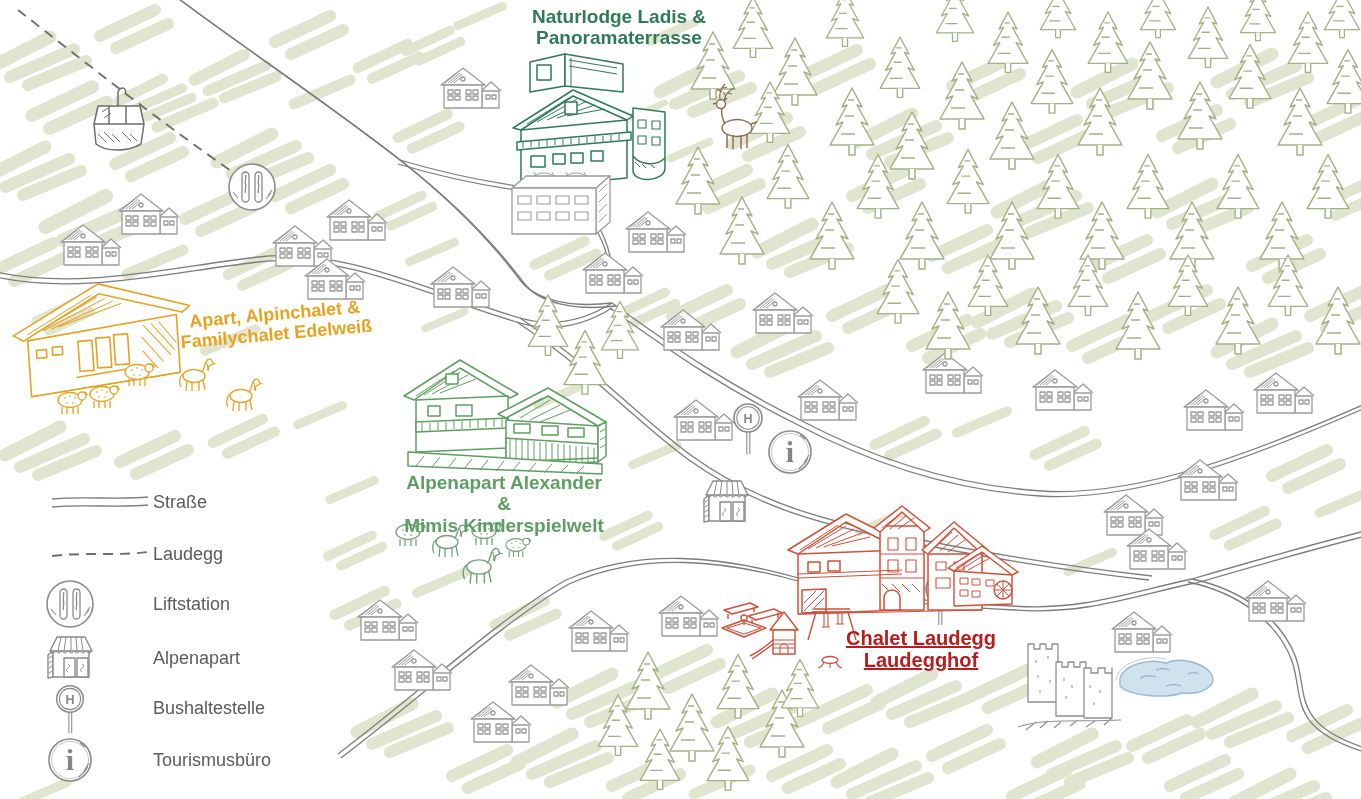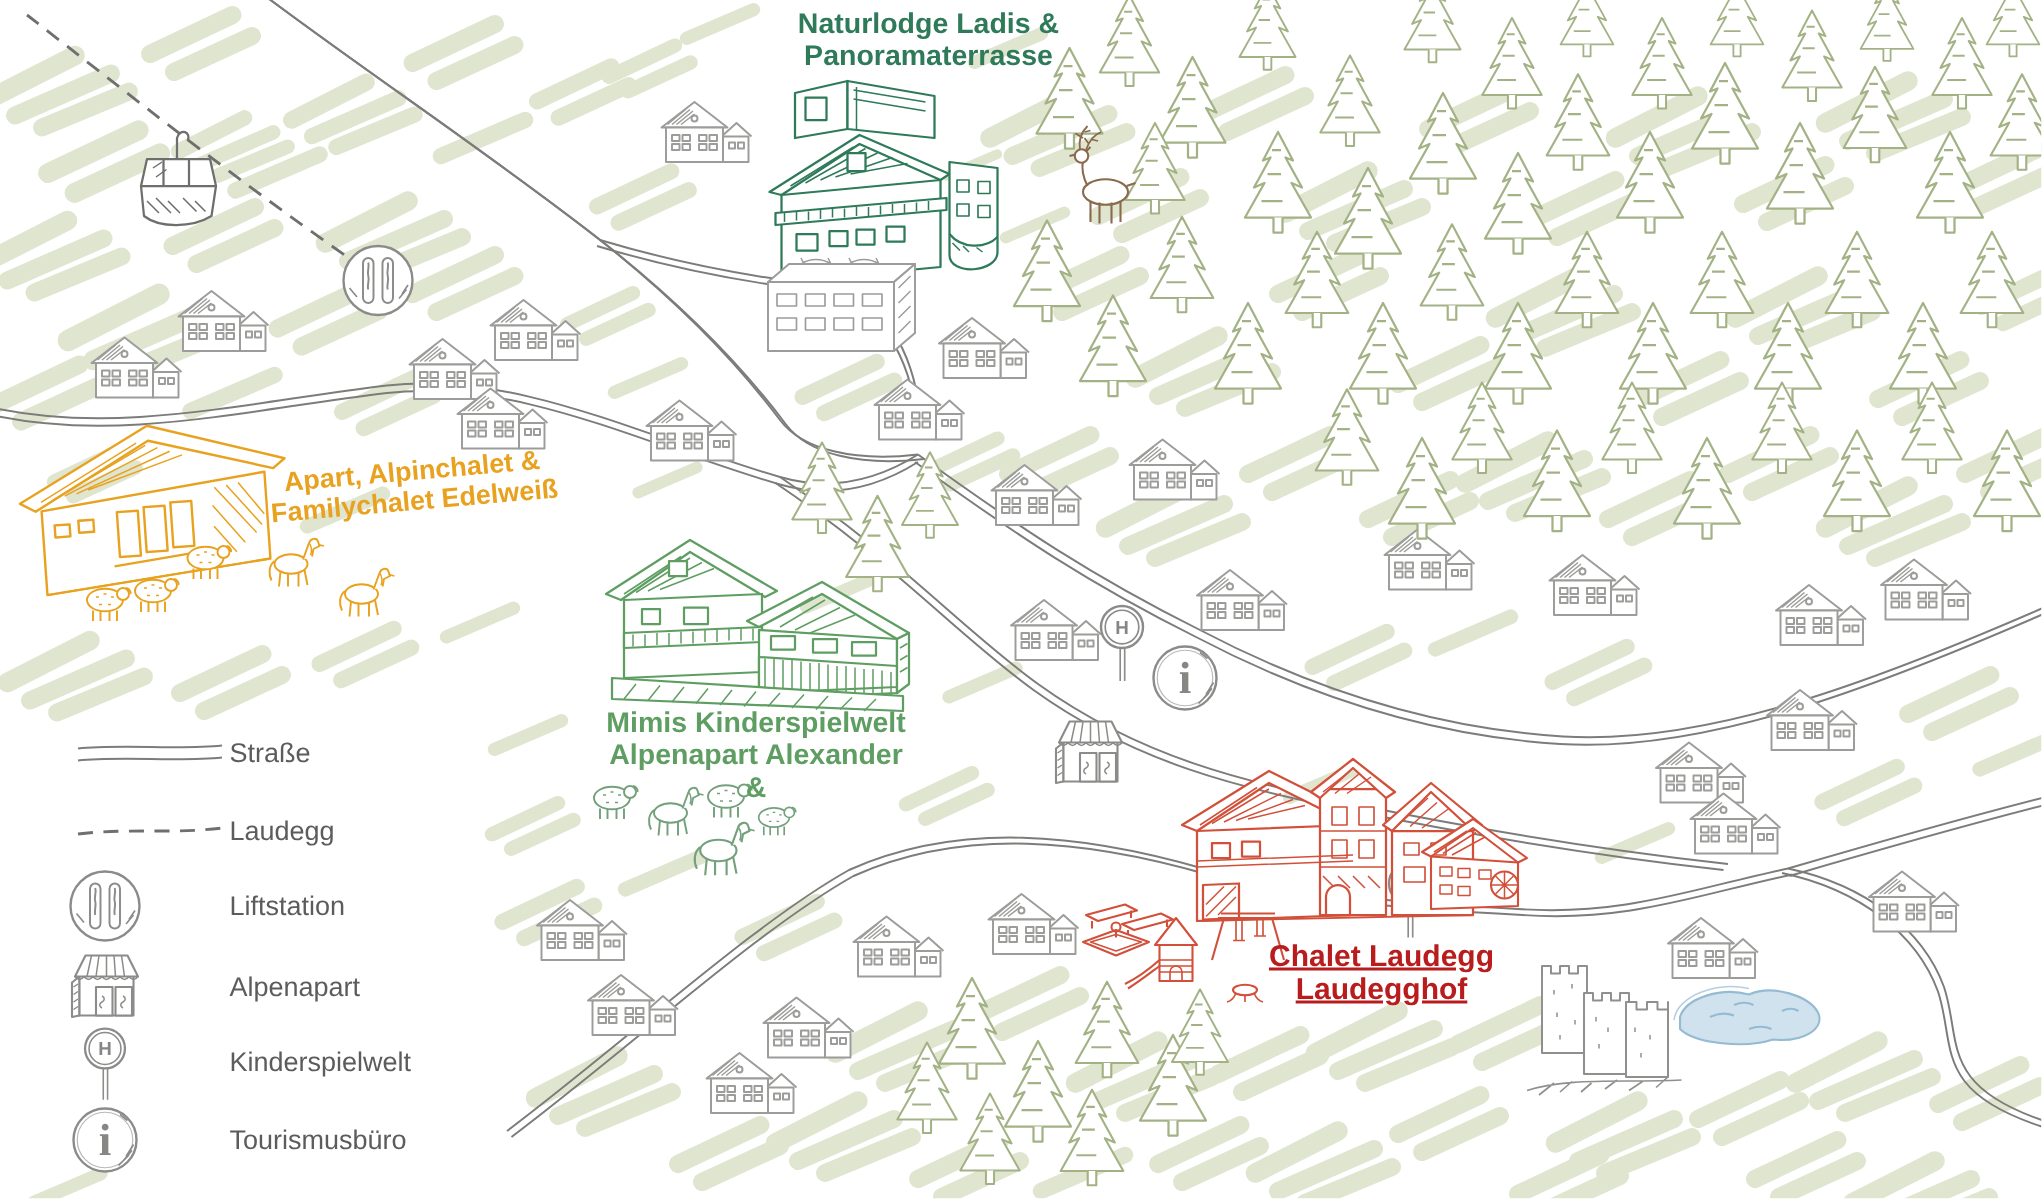--- a/index.html
+++ b/index.html
@@ -570,28 +570,28 @@
 
 <div class="map-label lbl-naturlodge">
   <div>Naturlodge Ladis &amp;</div>
   <div>Panoramaterrasse</div>
 </div>
 <div class="map-label lbl-edelweiss">
   <div>Apart, Alpinchalet &amp;</div>
   <div>Familychalet Edelweiß</div>
 </div>
 <div class="map-label lbl-alexander">
+  <div>Alpenapart Alexander &amp;</div>
   <div>Mimis Kinderspielwelt</div>
-  <div>Alpenapart Alexander &amp;</div>
 </div>
 <div class="map-label lbl-laudegg">
   <div>Chalet Laudegg</div>
   <div>Laudegghof</div>
 </div>
 
 <div class="legend-label ll-0">Straße</div>
 <div class="legend-label ll-1">Laudegg</div>
 <div class="legend-label ll-2">Liftstation</div>
 <div class="legend-label ll-3">Alpenapart</div>
-<div class="legend-label ll-4">Kinderspielwelt</div>
+<div class="legend-label ll-4">Bushaltestelle</div>
 <div class="legend-label ll-5">Tourismusbüro</div>
 
 </div>
 
 </body></html>

